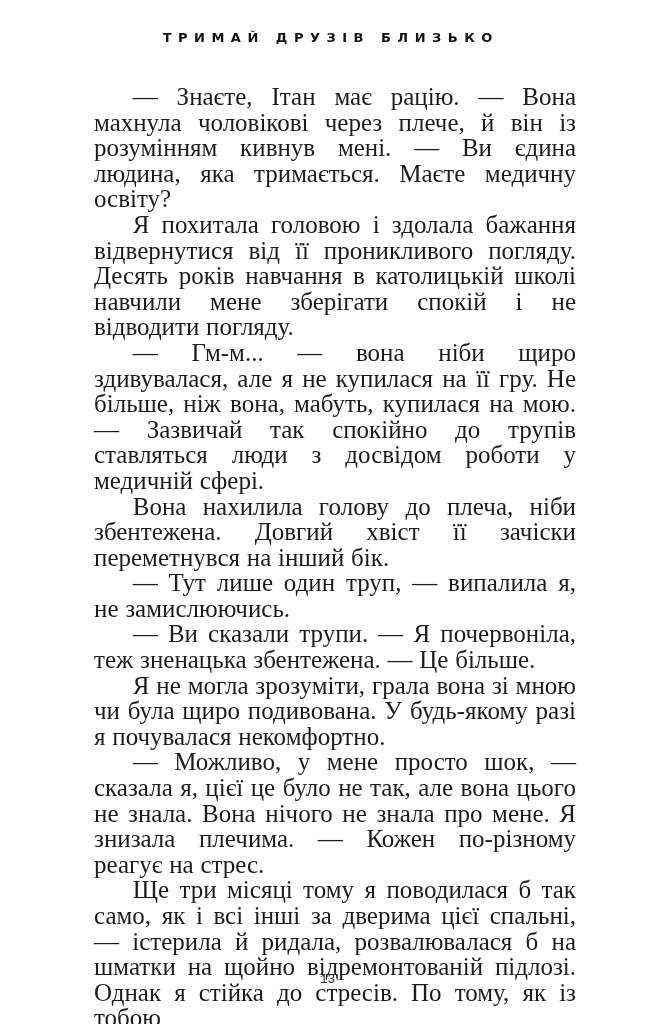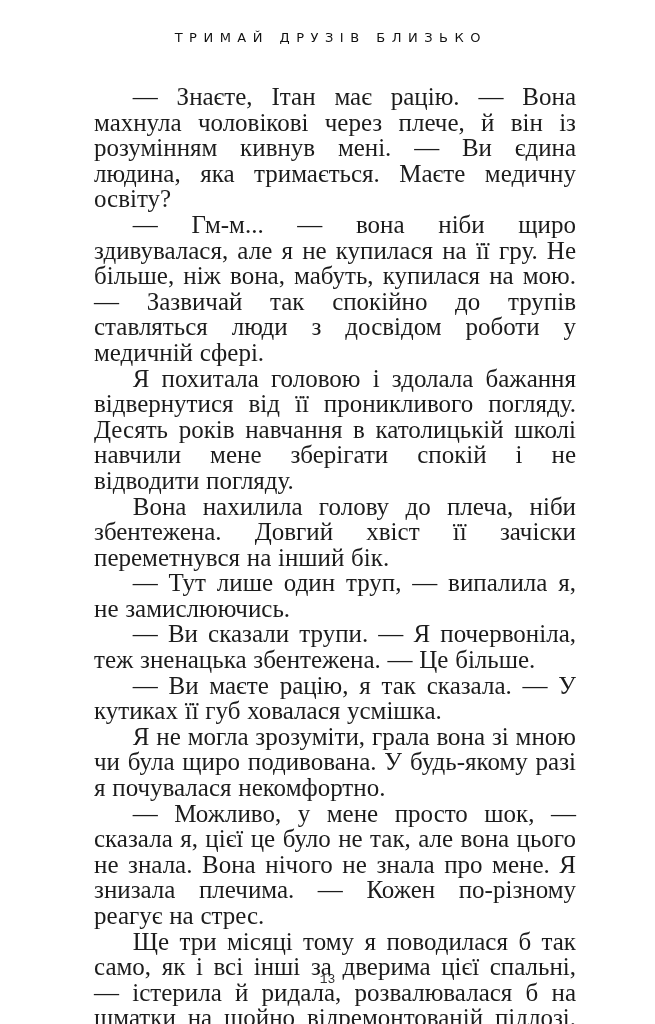--- a/index.html
+++ b/index.html
@@ -16,21 +16,21 @@
     font-family: "Liberation Serif", "DejaVu Serif", serif;
     overflow: hidden;
   }
   .running-head {
     position: absolute;
     top: 30px;
     left: 0;
     width: 100%;
     text-align: center;
     font-family: "DejaVu Sans", "Liberation Sans", sans-serif;
-    font-weight: normal;
+    font-weight: bold;
     font-size: 13px;
     letter-spacing: 0.5em;
     text-indent: 0.5em; 
     color: #111111;
     white-space: nowrap;
   }
   .body-text {
     position: absolute;
     top: 84px;
     left: 94px;
@@ -59,25 +59,24 @@
   }
 </style>
 </head>
 <body>
 
 <div class="page">
   <div class="running-head">ТРИМАЙ ДРУЗІВ БЛИЗЬКО</div>
 
   <div class="body-text">
       <p class="para">— Знаєте, Ітан має рацію. — Вона махнула чоловікові через плече, й він із розумінням кивнув мені. — Ви єдина людина, яка тримається. Маєте медичну освіту?</p>
+      <p class="para">Я похитала головою і здолала бажання відвернутися від її проникливого погляду. Десять років навчання в католицькій школі навчили мене зберігати спокій і не відводити погляду.</p>
       <p class="para">— Гм-м... — вона ніби щиро здивувалася, але я не купилася на її гру. Не більше, ніж вона, мабуть, купилася на мою. — Зазвичай так спокійно до трупів ставляться люди з досвідом роботи у медичній сфері.</p>
-      <p class="para">Я похитала головою і здолала бажання відвернутися від її проникливого погляду. Десять років навчання в католицькій школі навчили мене зберігати спокій і не відводити погляду.</p>
       <p class="para">Вона нахилила голову до плеча, ніби збентежена. Довгий хвіст її зачіски переметнувся на інший бік.</p>
       <p class="para">— Тут лише один труп, — випалила я, не замислюючись.</p>
       <p class="para">— Ви сказали трупи. — Я почервоніла, теж зненацька збентежена. — Це більше.</p>
-      <p class="para">— Ви маєте рацію, я так сказала. — У кутиках її губ ховалася усмішка.</p>
       <p class="para">Я не могла зрозуміти, грала вона зі мною чи була щиро подивована. У будь-якому разі я почувалася некомфортно.</p>
       <p class="para">— Можливо, у мене просто шок, — сказала я, цієї це було не так, але вона цього не знала. Вона нічого не знала про мене. Я знизала плечима. — Кожен по-різному реагує на стрес.</p>
       <p class="para">Ще три місяці тому я поводилася б так само, як і всі інші за дверима цієї спальні, — істерила й ридала, розвалювалася б на шматки на щойно відремонтованій підлозі. Однак я стійка до стресів. По тому, як із тобою</p>
     </div>
 
   <div class="folio">13</div>
 </div>
 
 </body></html>

